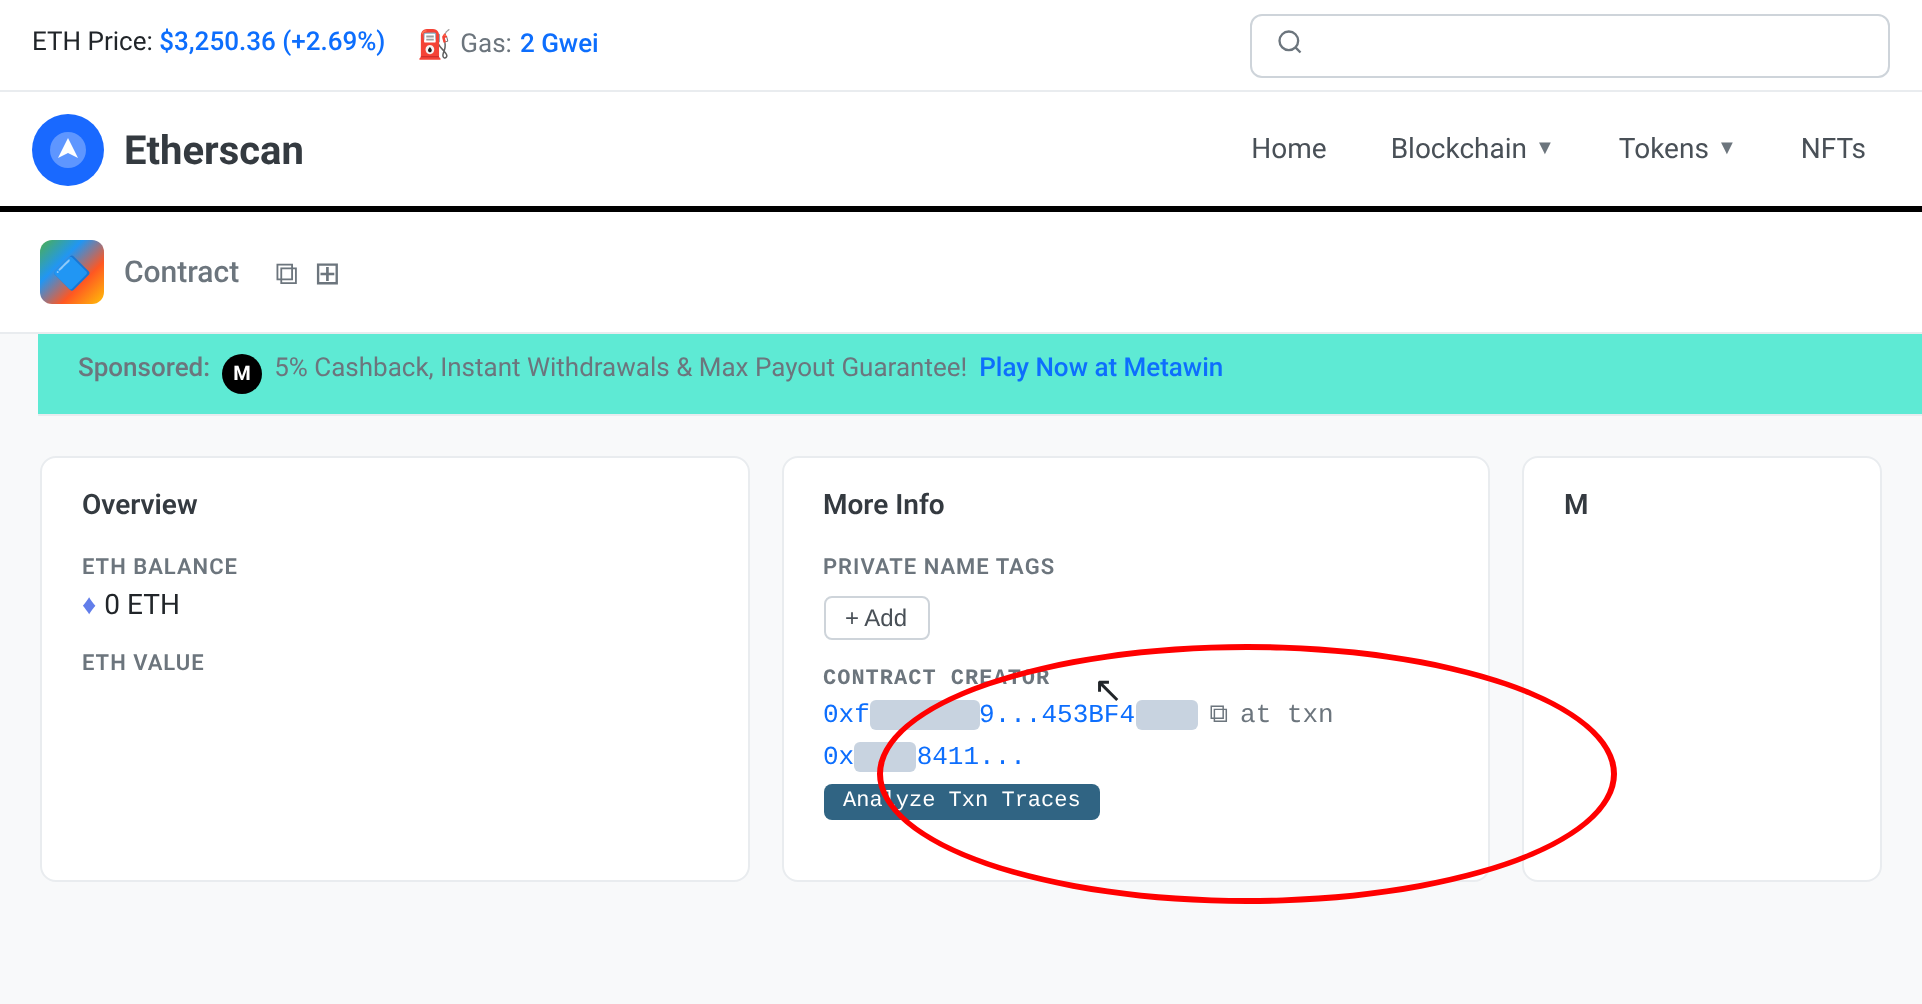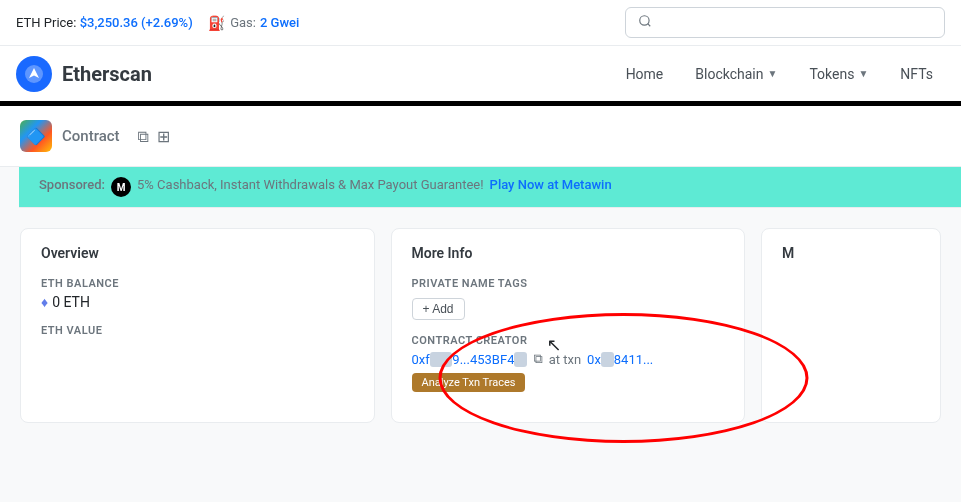--- a/index.html
+++ b/index.html
@@ -38,21 +38,21 @@
       font-size: 13px;
       color: #6c757d;
       width: 100%;
       background: transparent;
     }
     .search-icon-svg { color: #6c757d; flex-shrink: 0; }
 
     
     .navbar {
       background: #fff;
-      border-bottom: 5px solid #000000;
+      border-bottom: 3px solid #000000;
       padding: 0 16px;
       display: flex;
       align-items: center;
       height: 60px;
       gap: 32px;
     }
     .logo { display: flex; align-items: center; gap: 10px; font-size: 20px; font-weight: 700; color: #343a40; text-decoration: none; }
     .logo-icon { width: 36px; height: 36px; background: #1969ff; border-radius: 50%; display: flex; align-items: center; justify-content: center; }
     .logo-icon svg { fill: #fff; }
     .nav-links { display: flex; align-items: center; gap: 8px; margin-left: auto; }
@@ -124,21 +124,21 @@
       cursor: pointer;
       margin-top: 4px;
     }
 
     .contract-creator-section { margin-top: 10px; }
     .creator-row { display: flex; align-items: center; gap: 6px; flex-wrap: wrap; font-size: 13px; }
     .creator-addr { color: #0d6efd; font-size: 13px; }
     .copy-btn { color: #6c757d; font-size: 13px; cursor: pointer; }
     .at-txn { color: #6c757d; font-size: 13px; }
     .txn-addr { color: #0d6efd; font-size: 13px; }
-    .creator-wrapper { position: relative; }
+    .creator-wrapper { position: relative; font-family: Liberation Mono, monospace; }
 
     
     .card-third {
       background: #fff;
       border: 1px solid #e9ecef;
       border-radius: 8px;
       padding: 16px 20px;
       width: 180px;
       flex-shrink: 0;
       overflow: hidden;
@@ -262,21 +262,21 @@
             <span>0xf</span><span class="blurred-text">&nbsp;&nbsp;&nbsp;&nbsp;&nbsp;&nbsp;&nbsp;</span><span>9...453BF4</span><span class="blurred-text">&nbsp;&nbsp;&nbsp;&nbsp;</span>
           </span>
           <span class="copy-btn">⧉</span>
           <span class="at-txn">at txn</span>
           <span class="txn-addr">
             <span>0x</span><span class="blurred-text">&nbsp;&nbsp;&nbsp;&nbsp;</span><span>8411...</span>
           </span>
         </div>
 
         <div style="margin-top:6px;position:relative;">
-          <span style="background:#a16207;color:#fff;font-size:11px;border-radius:4px;padding:3px 10px;display:inline-block;opacity:0.85;">Analyze Txn Traces</span>
+          <span style="background:#0c4a6e;color:#fff;font-size:11px;border-radius:4px;padding:3px 10px;display:inline-block;opacity:0.85;">Analyze Txn Traces</span>
         </div>
       </div>
 
       <div style="position:absolute;border:3px solid red;border-radius:50%;width:370px;height:130px;left:50%;top:50%;transform:translate(-35%,-10%);pointer-events:none;"></div>
 
       <div style="position:absolute;left:155px;top:105px;pointer-events:none;font-size:18px;">↖</div>
     </div>
 
     <div class="card-third">
       <div class="card-title">M</div>

